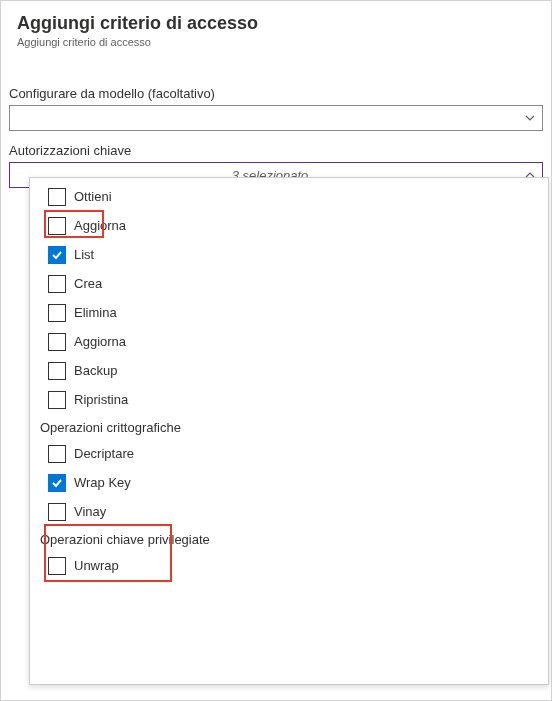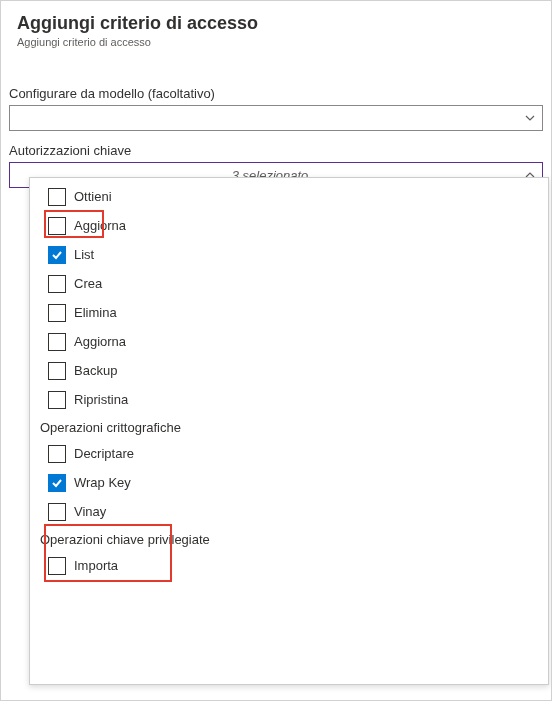--- a/index.html
+++ b/index.html
@@ -229,20 +229,20 @@
     <div class="opt">
       <span class="chk"></span>
       <span class="opt-label">Vinay</span>
     </div>
 
 
     <div class="group-label">Operazioni chiave privilegiate</div>
 
     <div class="opt">
       <span class="chk"></span>
-      <span class="opt-label">Importa</span>
+      <span class="opt-label">Unwrap</span>
     </div>
 
   </div>
 
   <div class="highlight" style="left:14px; top:32px; width:60px; height:28px;"></div>
   <div class="highlight" style="left:14px; top:346px; width:128px; height:58px;"></div>
 </div>
 
 </body></html>

